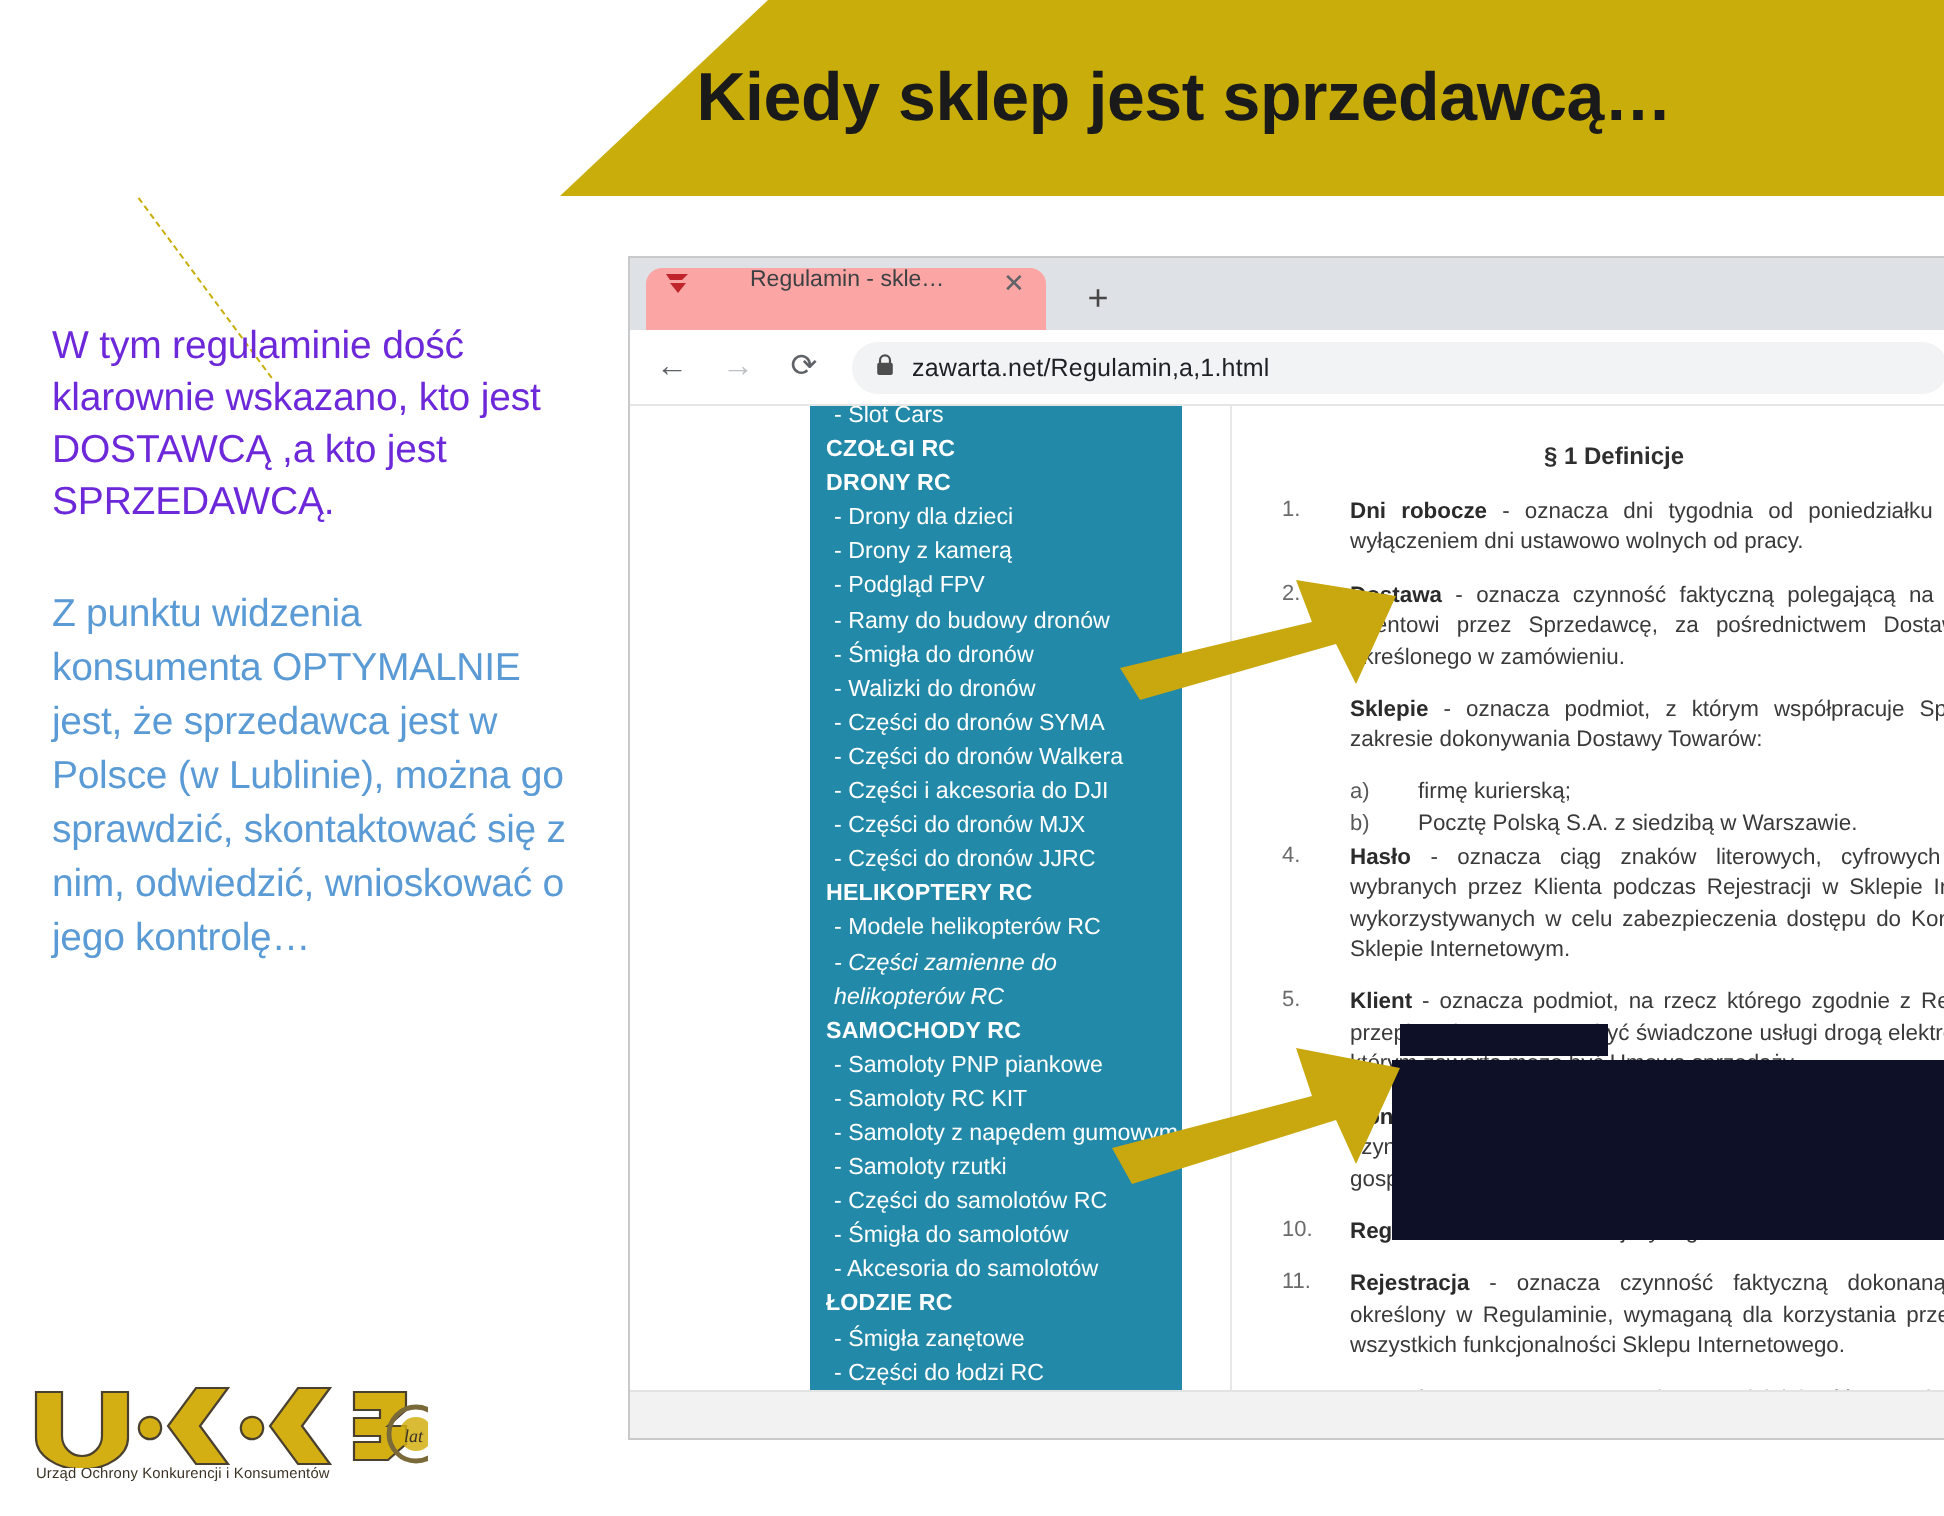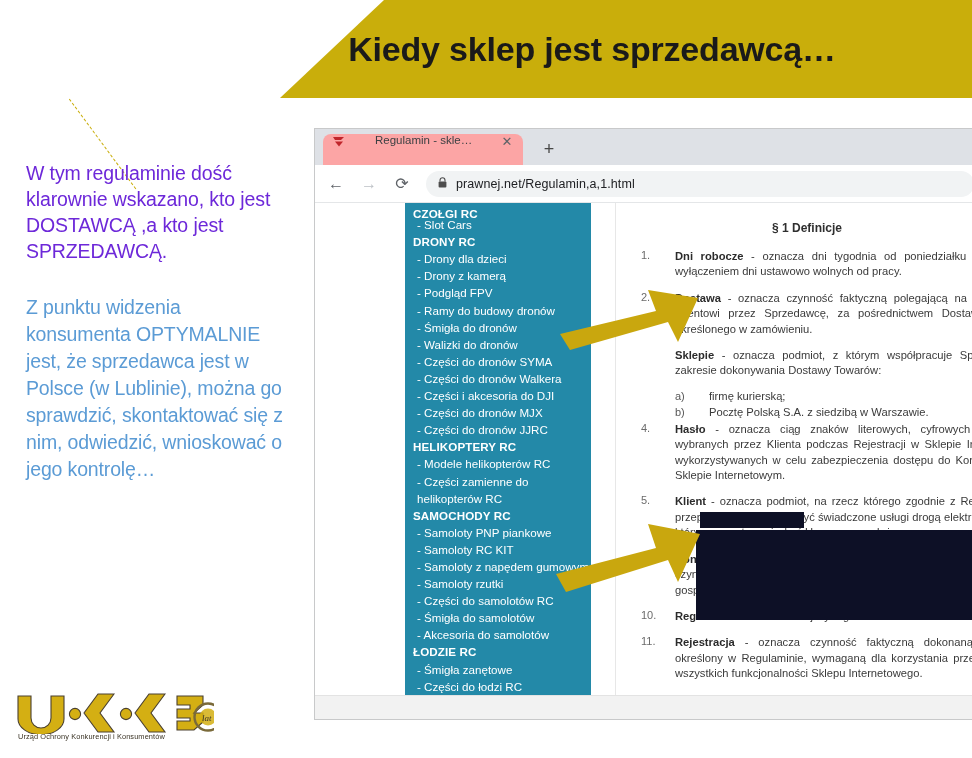--- a/index.html
+++ b/index.html
@@ -115,21 +115,21 @@
     background: #2389a8; color: #fff;
     padding: 2px 0 0 0;
     overflow: hidden;
   }
   .side-row {
     font-size: 11.6px; line-height: 17.1px;
     white-space: nowrap; padding-left: 8px;
   }
   .side-row.head { font-weight: bold; letter-spacing: 0.1px; }
   .side-row.child { padding-left: 12px; }
-  .side-row.wrap { white-space: normal; }
+  .side-row.wrap { white-space: normal; font-style: italic; }
   .page-divider { position: absolute; left: 300px; top: 0; width: 1px; height: 492px; background: #e7e7e7; }
   .page-bottom { position: absolute; left: 0; bottom: 0; width: 100%; height: 24px; background: #f2f2f2; border-top: 1px solid #e3e3e3; }
 
   .doc {
     position: absolute; left: 322px; top: 0;
     width: 400px; height: 492px;
     color: #3a3a3a;
     font-family: "Liberation Sans", sans-serif;
   }
   .doc-h {
@@ -211,29 +211,29 @@
       <div class="nav-btn">←</div>
       <div class="nav-btn dim">→</div>
       <div class="nav-btn">⟳</div>
       <div class="omnibox">
         <span class="lock">
           <svg width="9" height="11" viewBox="0 0 9 11">
             <path d="M2 4.6 V3.2 a2.5 2.5 0 0 1 5 0 V4.6" fill="none" stroke="#4d4d4d" stroke-width="1.1"></path>
             <rect x="0.6" y="4.4" width="7.8" height="6.1" rx="1" fill="#4d4d4d"></rect>
           </svg>
         </span>
-        <span class="url">prawnej.net/Regulamin,a,1.html</span>
+        <span class="url">zawarta.net/Regulamin,a,1.html</span>
       </div>
     </div>
 
     <div class="viewport">
 
       <div class="page-side" id="shop-menu">
+          <div class="side-row child" style="margin-top: -6px;">- Slot Cars</div>
           <div class="side-row head">CZOŁGI RC</div>
-          <div class="side-row child" style="margin-top: -6px;">- Slot Cars</div>
           <div class="side-row head">DRONY RC</div>
           <div class="side-row child">- Drony dla dzieci</div>
           <div class="side-row child">- Drony z kamerą</div>
           <div class="side-row child">- Podgląd FPV</div>
           <div class="side-row child">- Ramy do budowy dronów</div>
           <div class="side-row child">- Śmigła do dronów</div>
           <div class="side-row child">- Walizki do dronów</div>
           <div class="side-row child">- Części do dronów SYMA</div>
           <div class="side-row child">- Części do dronów Walkera</div>
           <div class="side-row child">- Części i akcesoria do DJI</div>

